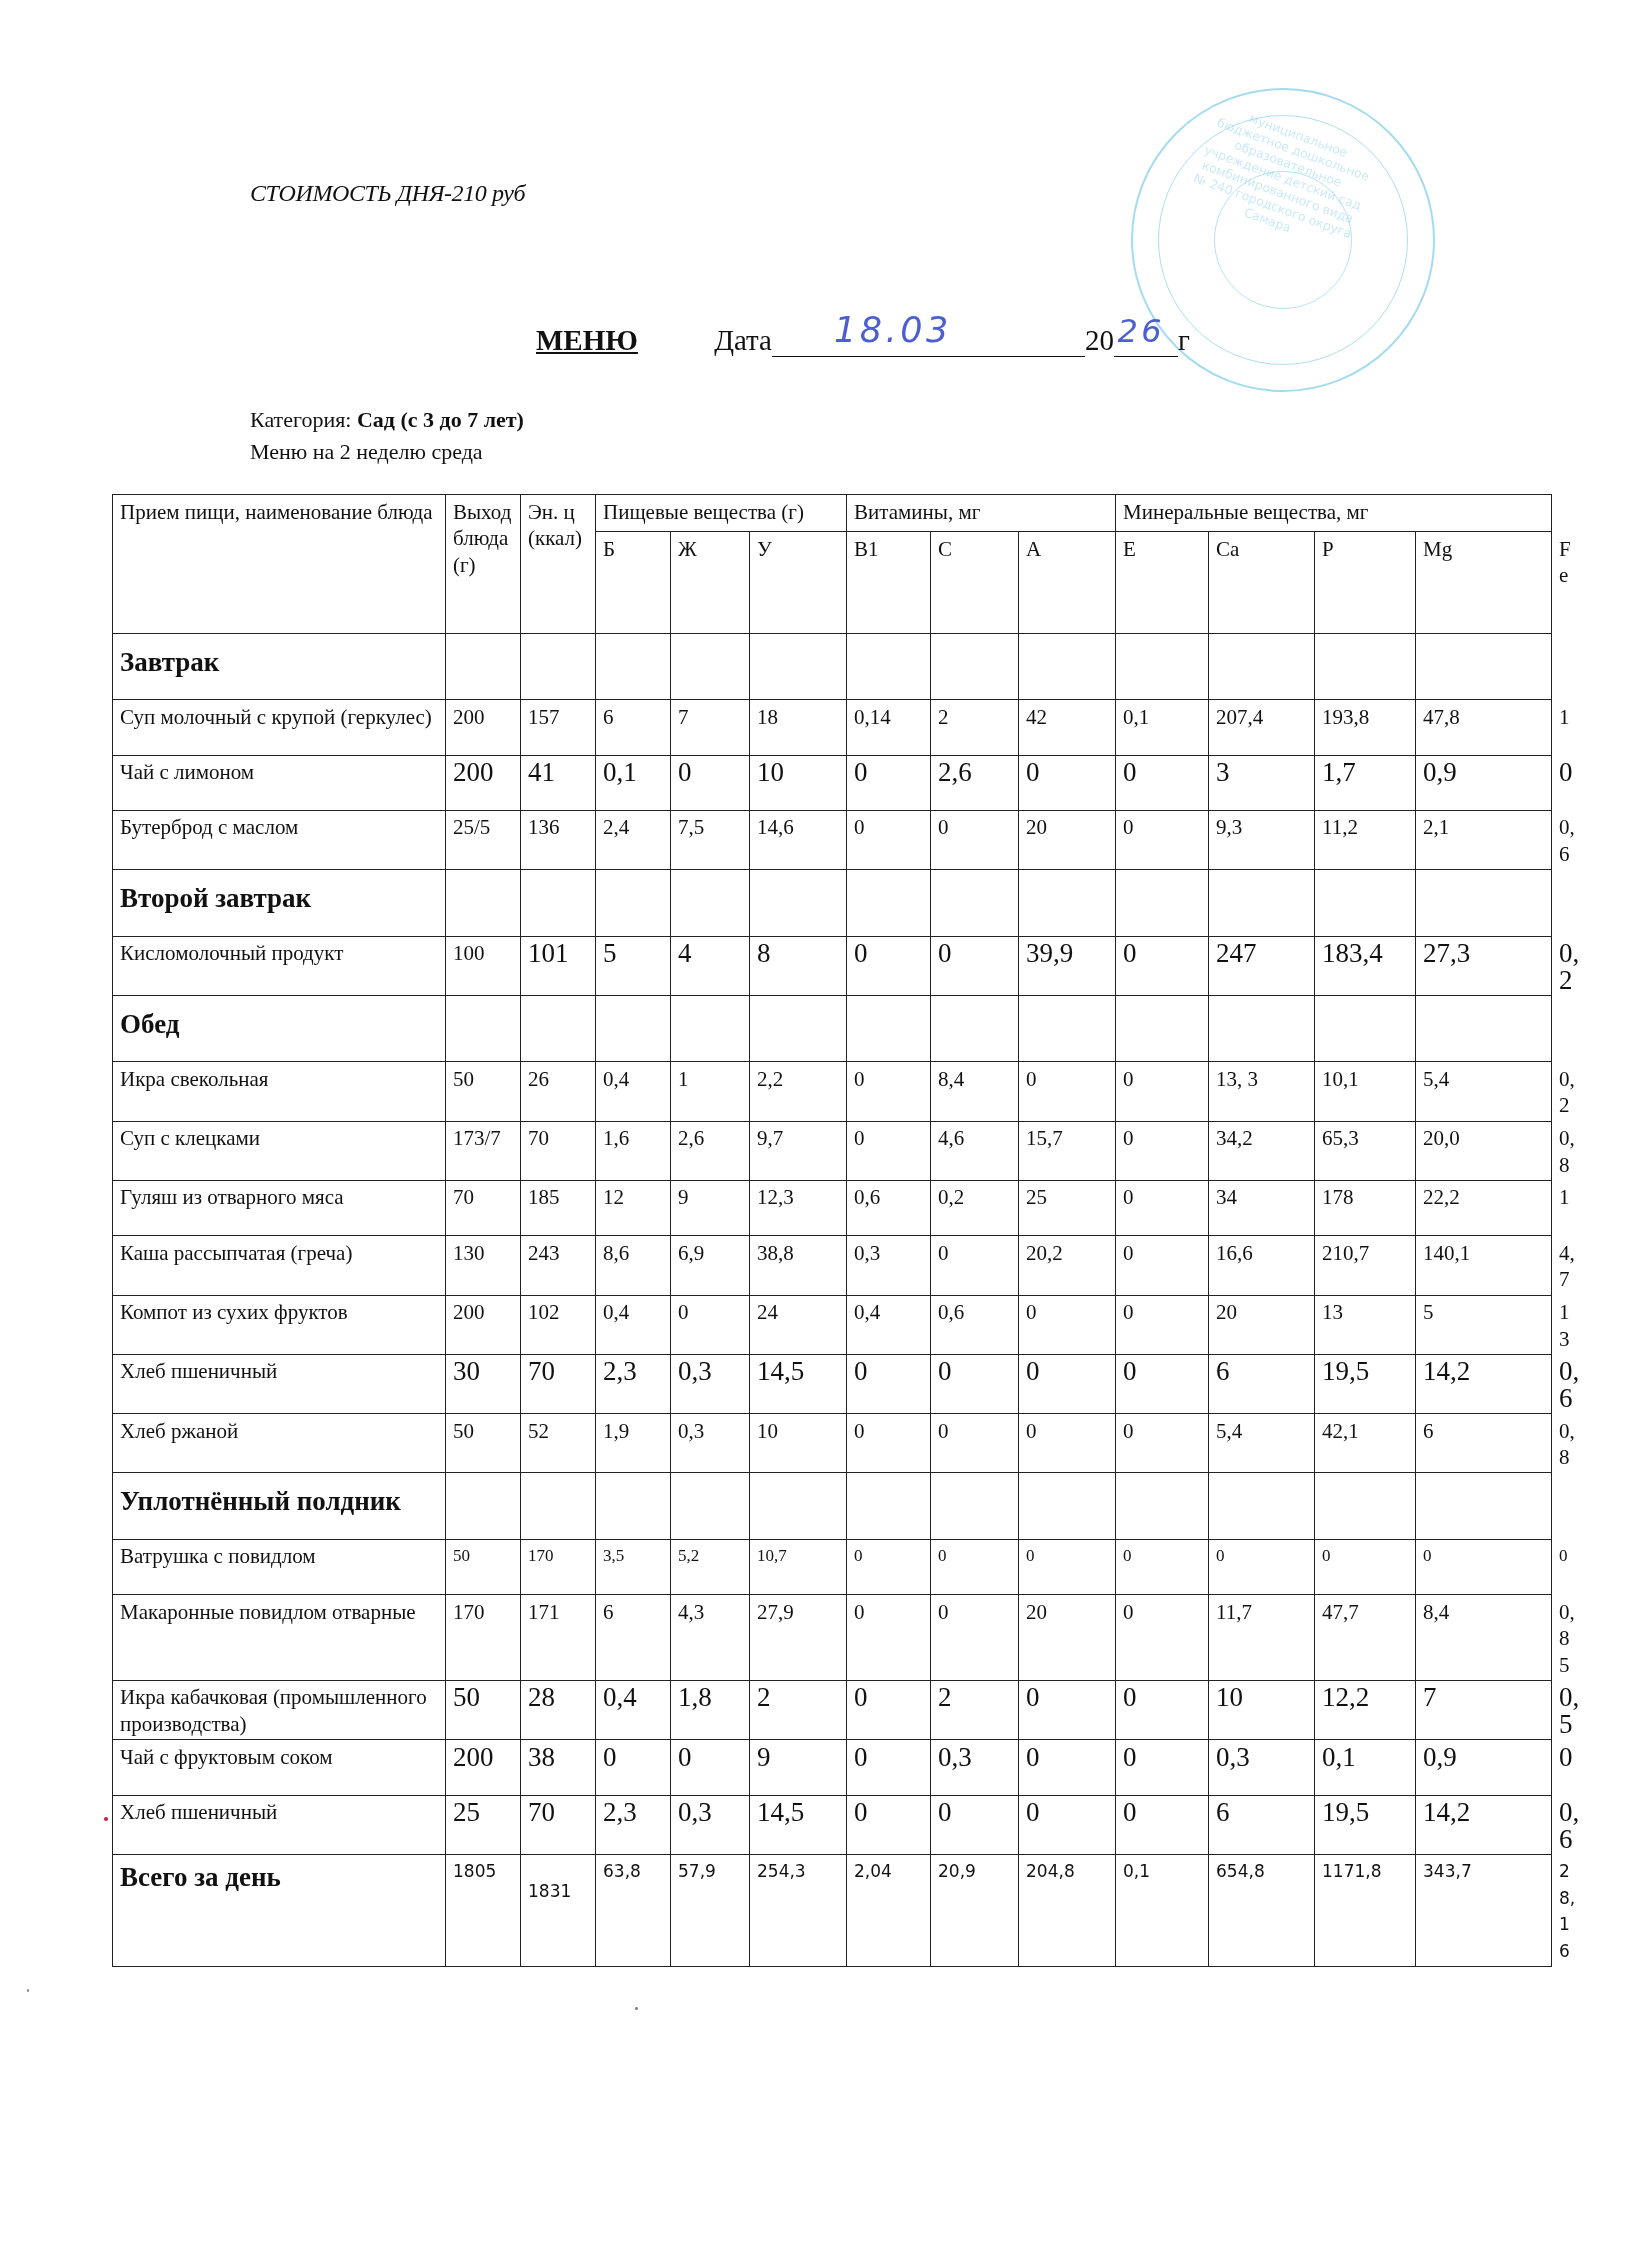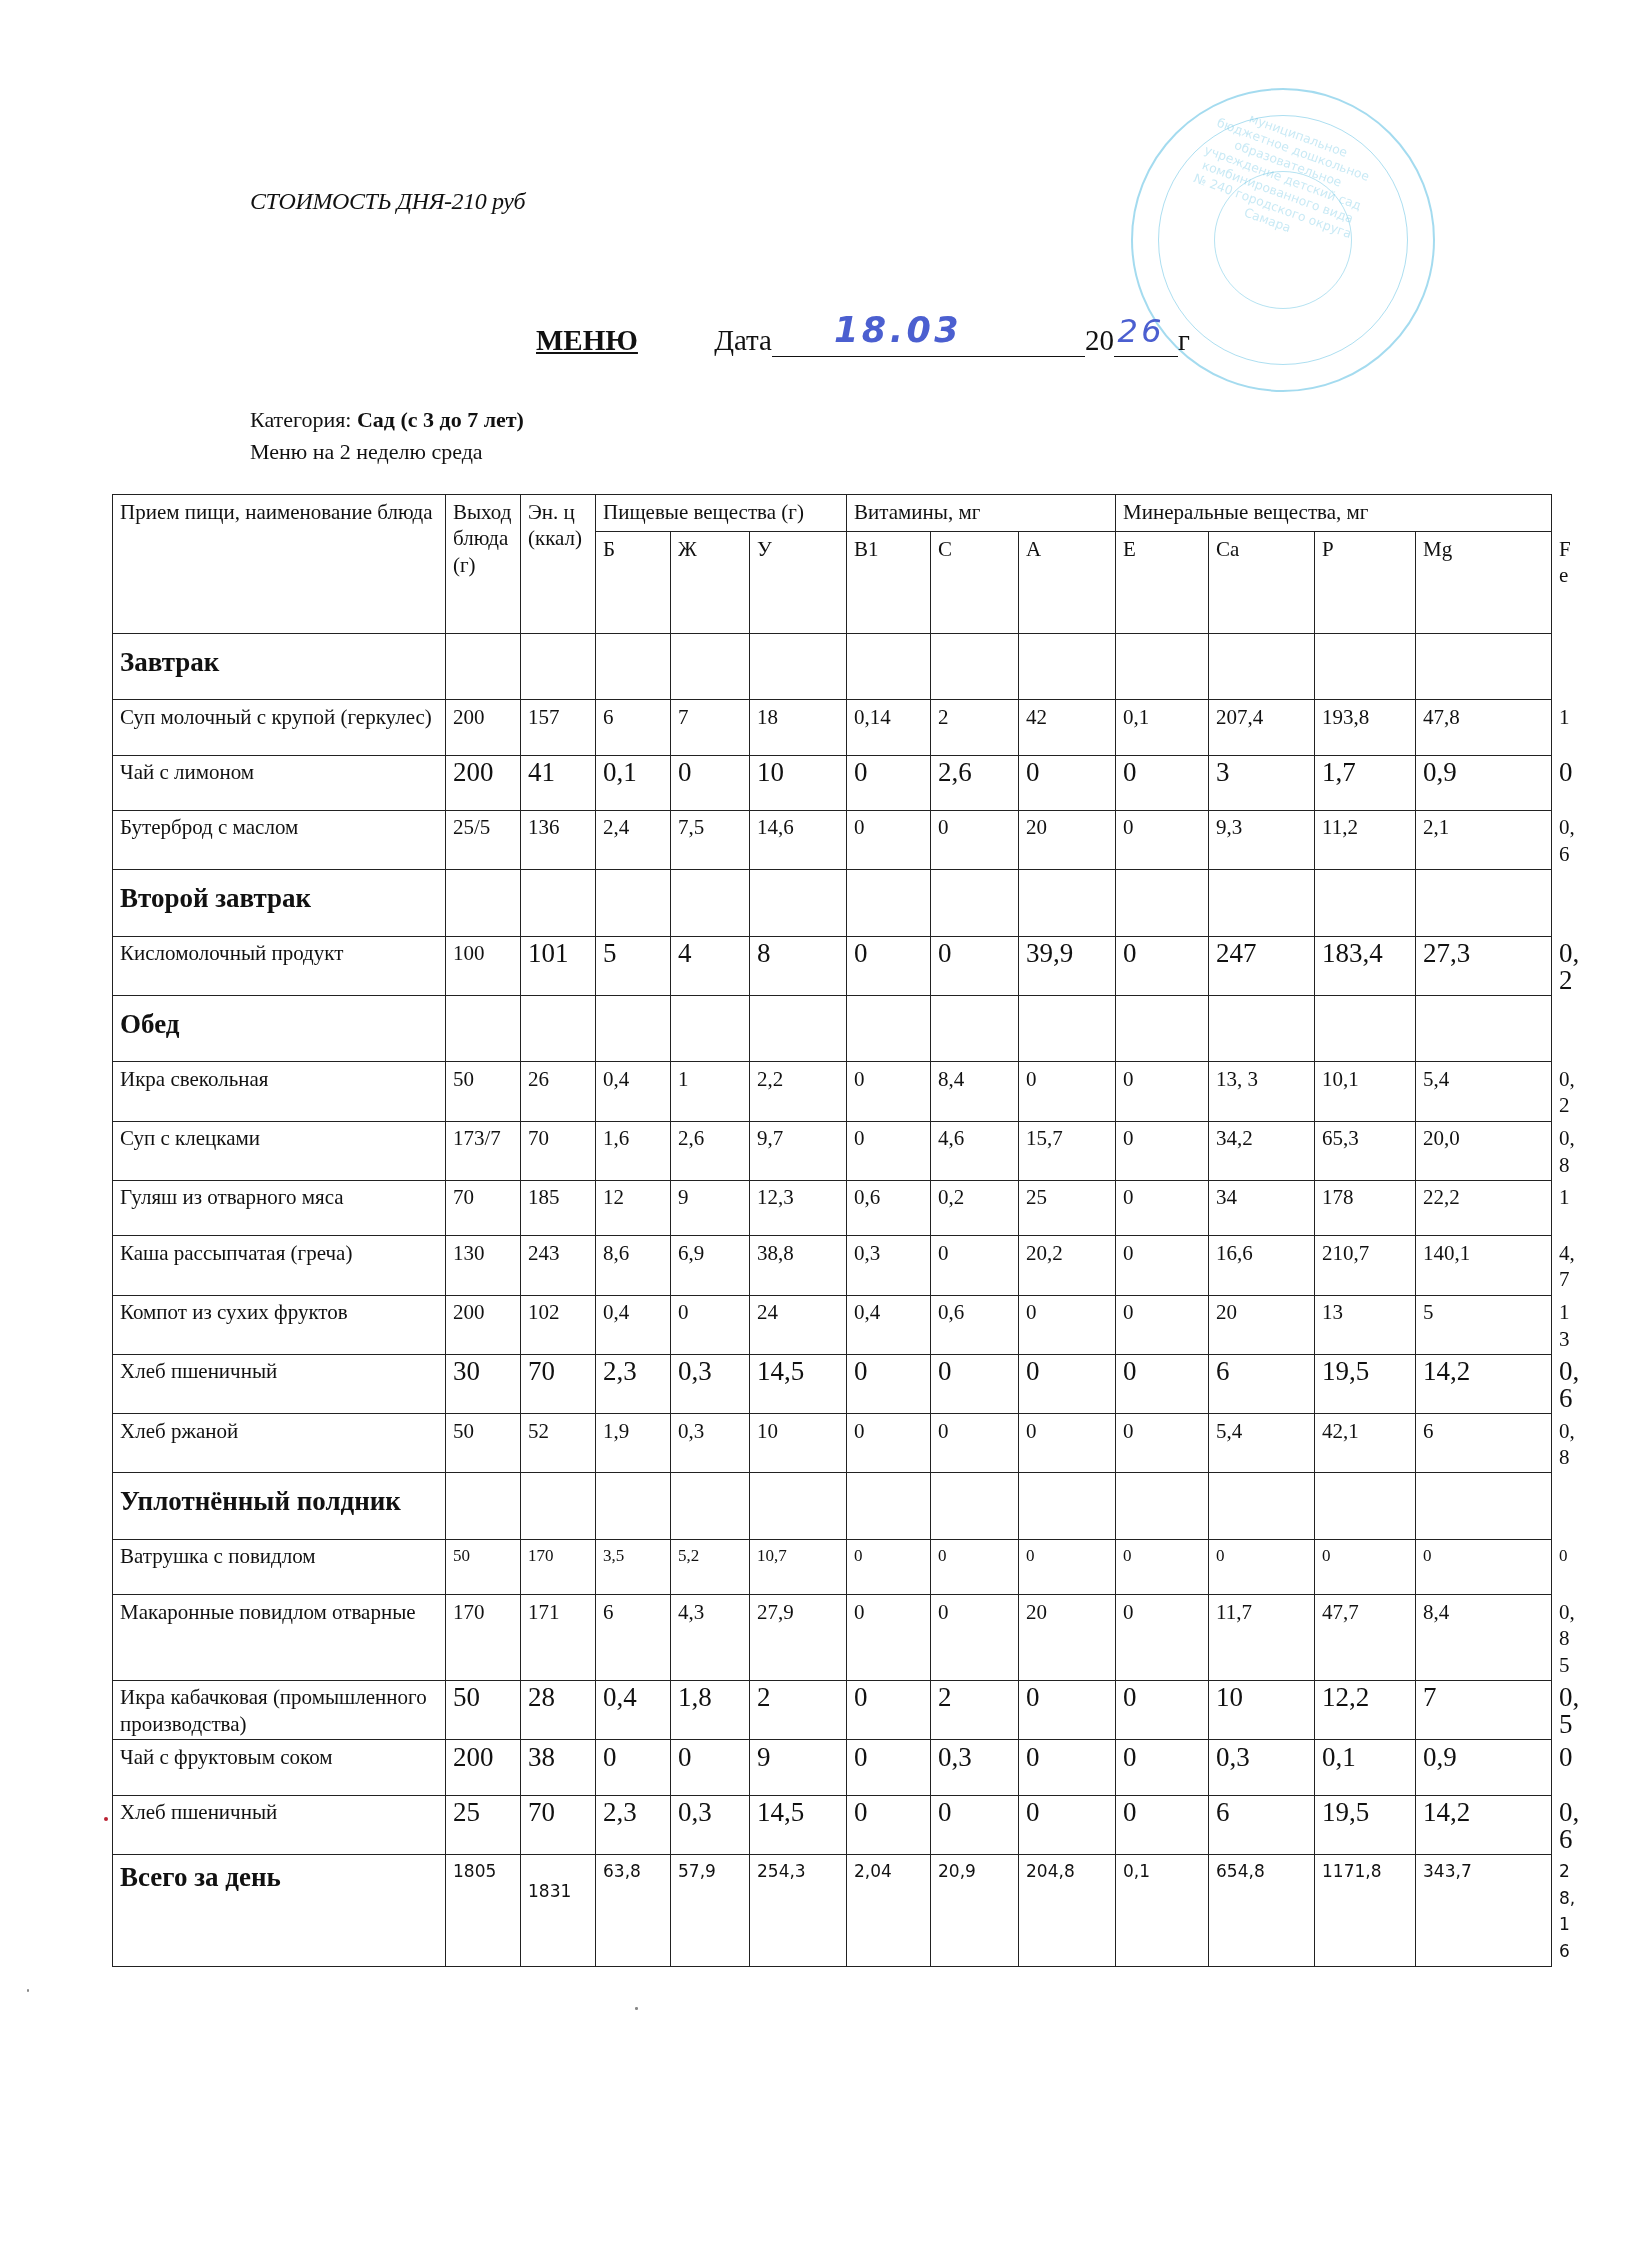--- a/index.html
+++ b/index.html
@@ -1,19 +1,19 @@
 <!DOCTYPE html>
 <html style="font-size:14px"><head>
 <meta charset="utf-8">
 <style>
   html, body { margin: 0; padding: 0; background: #ffffff; }
   body { width: 1643px; height: 2258px; position: relative; overflow: hidden;
          font-family: "Liberation Serif", "DejaVu Serif", serif; color: #111; }
   .abs { position: absolute; }
-  .cost { left: 250px; top: 188px; font-size: 24px; font-style: italic; letter-spacing: -0.4px; }
+  .cost { left: 250px; top: 180px; font-size: 24px; font-style: italic; letter-spacing: -0.4px; }
   .approver { right: 139px; top: 212px; font-size: 29px; font-style: italic; text-align: right; line-height: 39px; }
   .approver .line2 { display: inline-block; }
   .sign-line { display: inline-block; width: 326px; border-bottom: 1.8px solid #111; height: 28px; vertical-align: bottom; position: relative; }
   .signature { position: absolute; left: 35px; top: -16px; font-family: "DejaVu Serif", serif; font-style: italic; color: #3a3fa8; font-size: 35px; letter-spacing: -2.6px; }
   .menu-row { left: 536px; top: 324px; font-size: 29px; }
   .menu-title { font-weight: bold; text-decoration: underline; margin-right: 69px; }
   .date-line { display: inline-block; width: 313px; border-bottom: 1.8px solid #111; position: relative; height: 26.5px; vertical-align: bottom; }
   .hand { position: absolute; color: #4b5fd0; font-style: italic; font-family: "DejaVu Sans", sans-serif; font-size: 35px; letter-spacing: 3.5px; }
   .year-line { display: inline-block; width: 64px; border-bottom: 1.8px solid #111; position: relative; height: 26.5px; vertical-align: bottom; }
   .category { left: 250px; top: 404px; font-size: 22px; line-height: 32px; }
@@ -47,21 +47,21 @@
 
 <div class="abs stamp">
   <div class="stamp-text" style="opacity:0.55;font-size:12.4px;">муниципальное бюджетное дошкольное образовательное учреждение детский сад комбинированного вида № 240 городского округа Самара</div>
 </div>
 
 <div class="abs approver">
 </div>
 
 <div class="abs menu-row">
   <span class="menu-title">МЕНЮ</span>
-  <span>Дата</span><span class="date-line"><span class="hand" style="left:62px;top:-19.4px;font-weight:bold;">18.03</span></span><span>20</span><span class="year-line"><span class="hand" style="left:3.5px;top:-17.6px;font-size:32px;">26</span></span><span>г</span>
+  <span>Дата</span><span class="date-line"><span class="hand" style="left:62px;top:-19.4px;">18.03</span></span><span>20</span><span class="year-line"><span class="hand" style="left:3.5px;top:-17.6px;font-size:32px;">26</span></span><span>г</span>
 </div>
 
 <div class="abs category">
   <div><span>Категория:</span> <b>Сад (с 3 до 7 лет)</b></div>
   <div>Меню на 2 неделю среда</div>
 </div>
 
 <table class="menu">
   <colgroup>
     <col style="width:333px">

